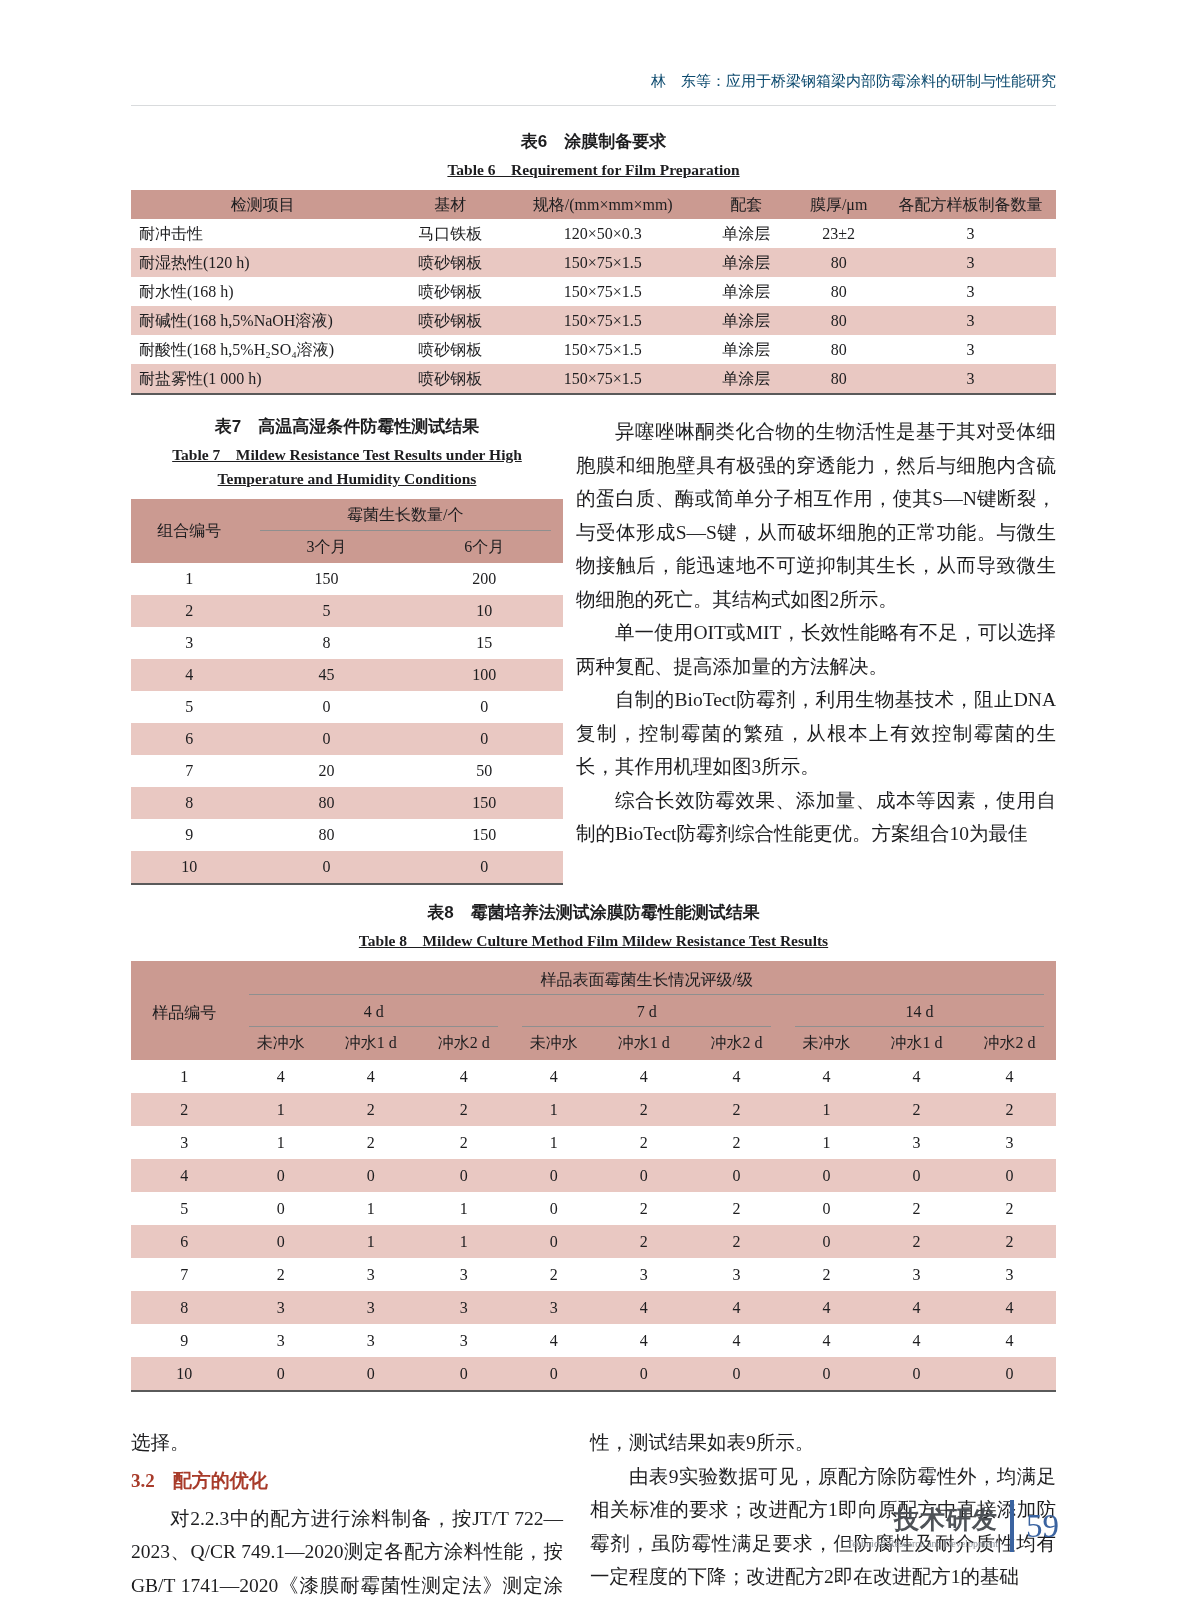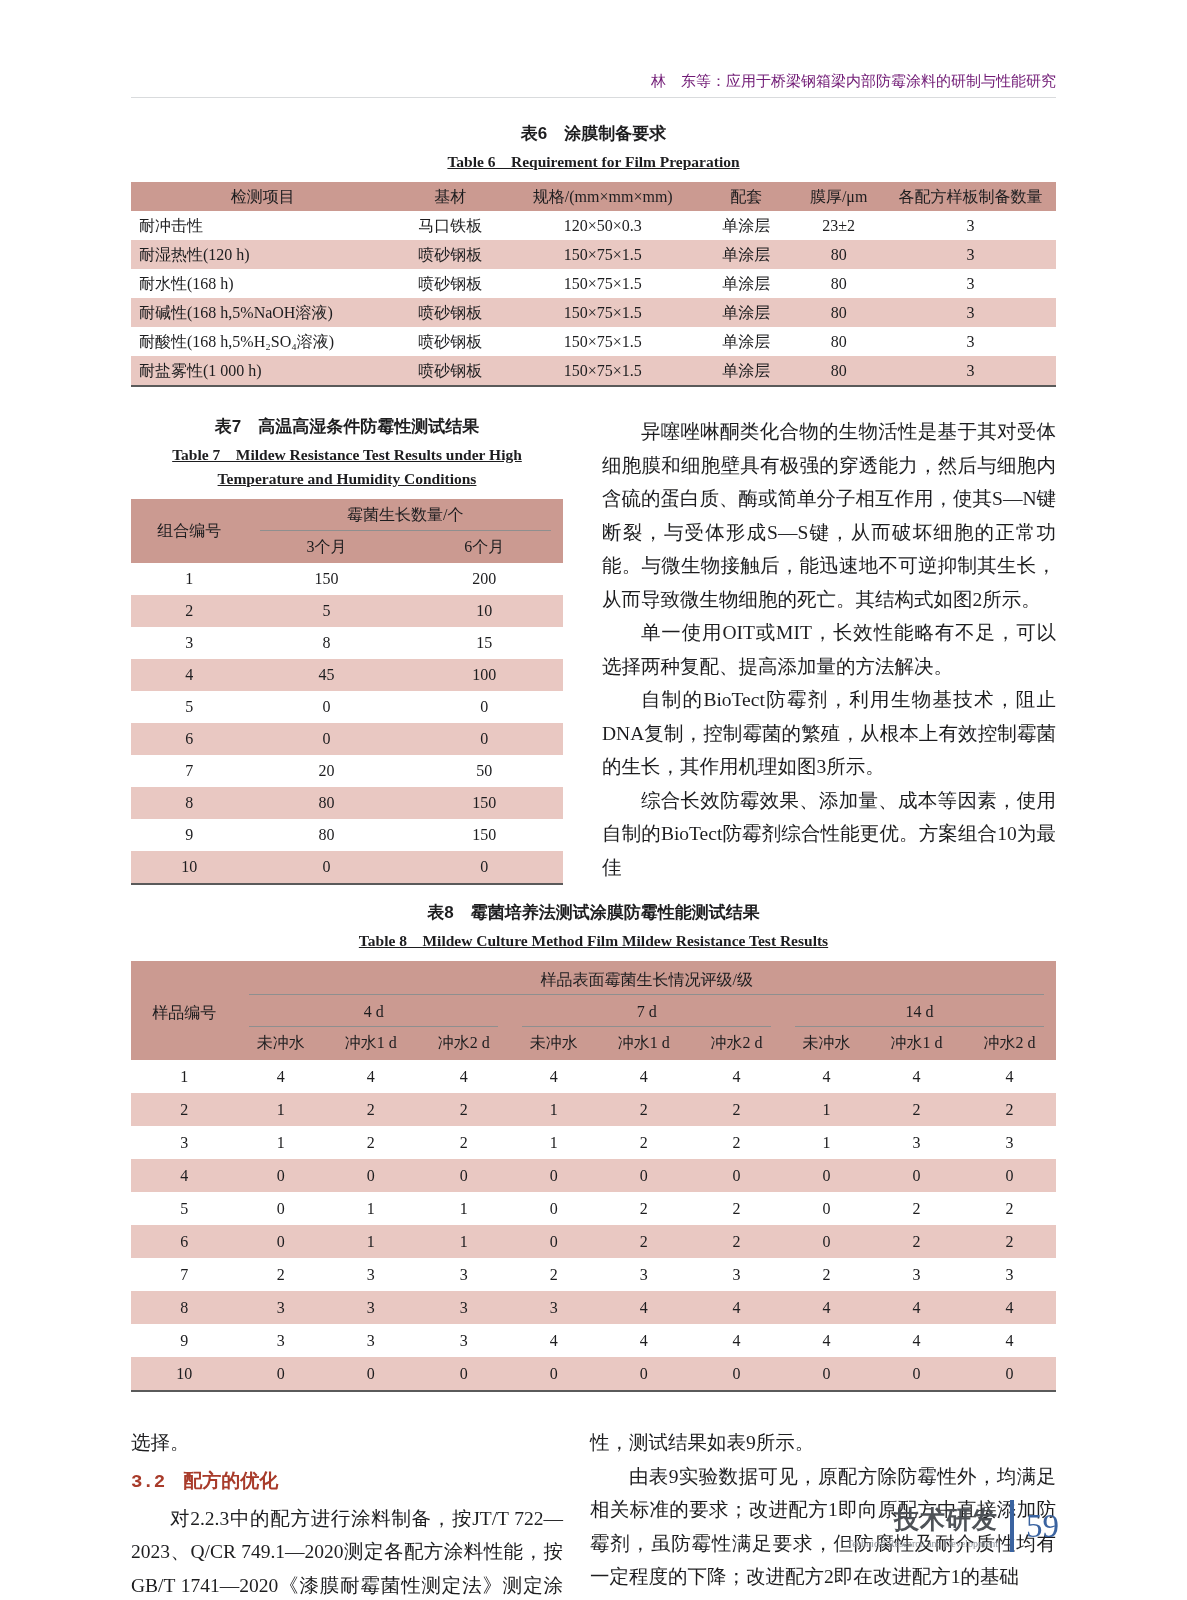--- a/index.html
+++ b/index.html
@@ -16,23 +16,23 @@
     background:#ffffff;
     position:relative;
     font-family:"Liberation Serif","DejaVu Serif",serif;
     color:var(--text-main);
     overflow:hidden;
   }
   .page { width:1187px; height:1600px; padding:0 131px; position:relative; }
 
   
   .running-head {
-    padding-top:72px; padding-bottom:6px;
+    padding-top:72px; padding-bottom:14px;
     text-align:right;
-    font-size:15px; color:#701a75;
+    font-size:15px; color:#0c4a6e;
     font-family:"Liberation Sans","DejaVu Sans",sans-serif;
     border-bottom:1px solid var(--rule-gray);
   }
 
   
   .tbl-title-zh {
     text-align:center; font-weight:bold; font-size:17px;
     font-family:"Liberation Sans","DejaVu Sans",sans-serif;
     margin-bottom:5px;
   }
@@ -47,21 +47,21 @@
   table.data th { background:var(--header-pink); font-weight:normal; }
   table.data th, table.data td { text-align:center; padding:3px 5px; line-height:23px; }
   table.data tbody tr:nth-child(even) td { background:var(--stripe-pink); }
 
   .t6-block { margin-top:24px; }
   #table6 td:first-child { text-align:left; padding-left:8px; }
   #table6 col.c1{width:28.5%} #table6 col.c2{width:12%} #table6 col.c3{width:21%}
   #table6 col.c4{width:10%} #table6 col.c5{width:10%} #table6 col.c6{width:18.5%}
 
   
-  .two-col { display:flex; gap:39px; margin-top:28px; }
+  .two-col { display:flex; gap:13px; margin-top:20px; }
   .col-left { width:432px; flex:none; }
   .col-right { flex:1; min-width:0; }
 
   
   th.underlined { position:relative; }
   th.underlined::after {
     content:""; position:absolute; left:12px; right:12px; bottom:0;
     height:1px; background:#8f8f8f;
   }
   #table7 th, #table7 td { line-height:26px; }
@@ -78,21 +78,21 @@
   #table8 col.c1 { width:11.5%; }
   #table8 th, #table8 td { line-height:23px; }
   #table8 thead tr.r1 th { padding-top:7px; padding-bottom:4px; }
   #table8 thead tr.r2 th { padding-top:5px; padding-bottom:4px; }
   #table8 thead tr.r3 th { padding-top:4px; padding-bottom:6px; }
   #table8 tbody td { padding-top:5px; padding-bottom:5px; }
 
   
   .bottom-cols { display:flex; gap:27px; margin-top:34px; }
   .section-heading {
-    font-family:Liberation Mono, monospace;
+    font-family:Liberation Serif, serif;
     font-weight:bold; font-size:19px; color:var(--section-red);
     margin:8px 0 8px 0;
   }
   .section-heading .sec-no { margin-right:18px; }
 
   
   .page-footer {
     position:absolute; right:128px; bottom:48px;
     display:flex; align-items:center; gap:12px;
   }

